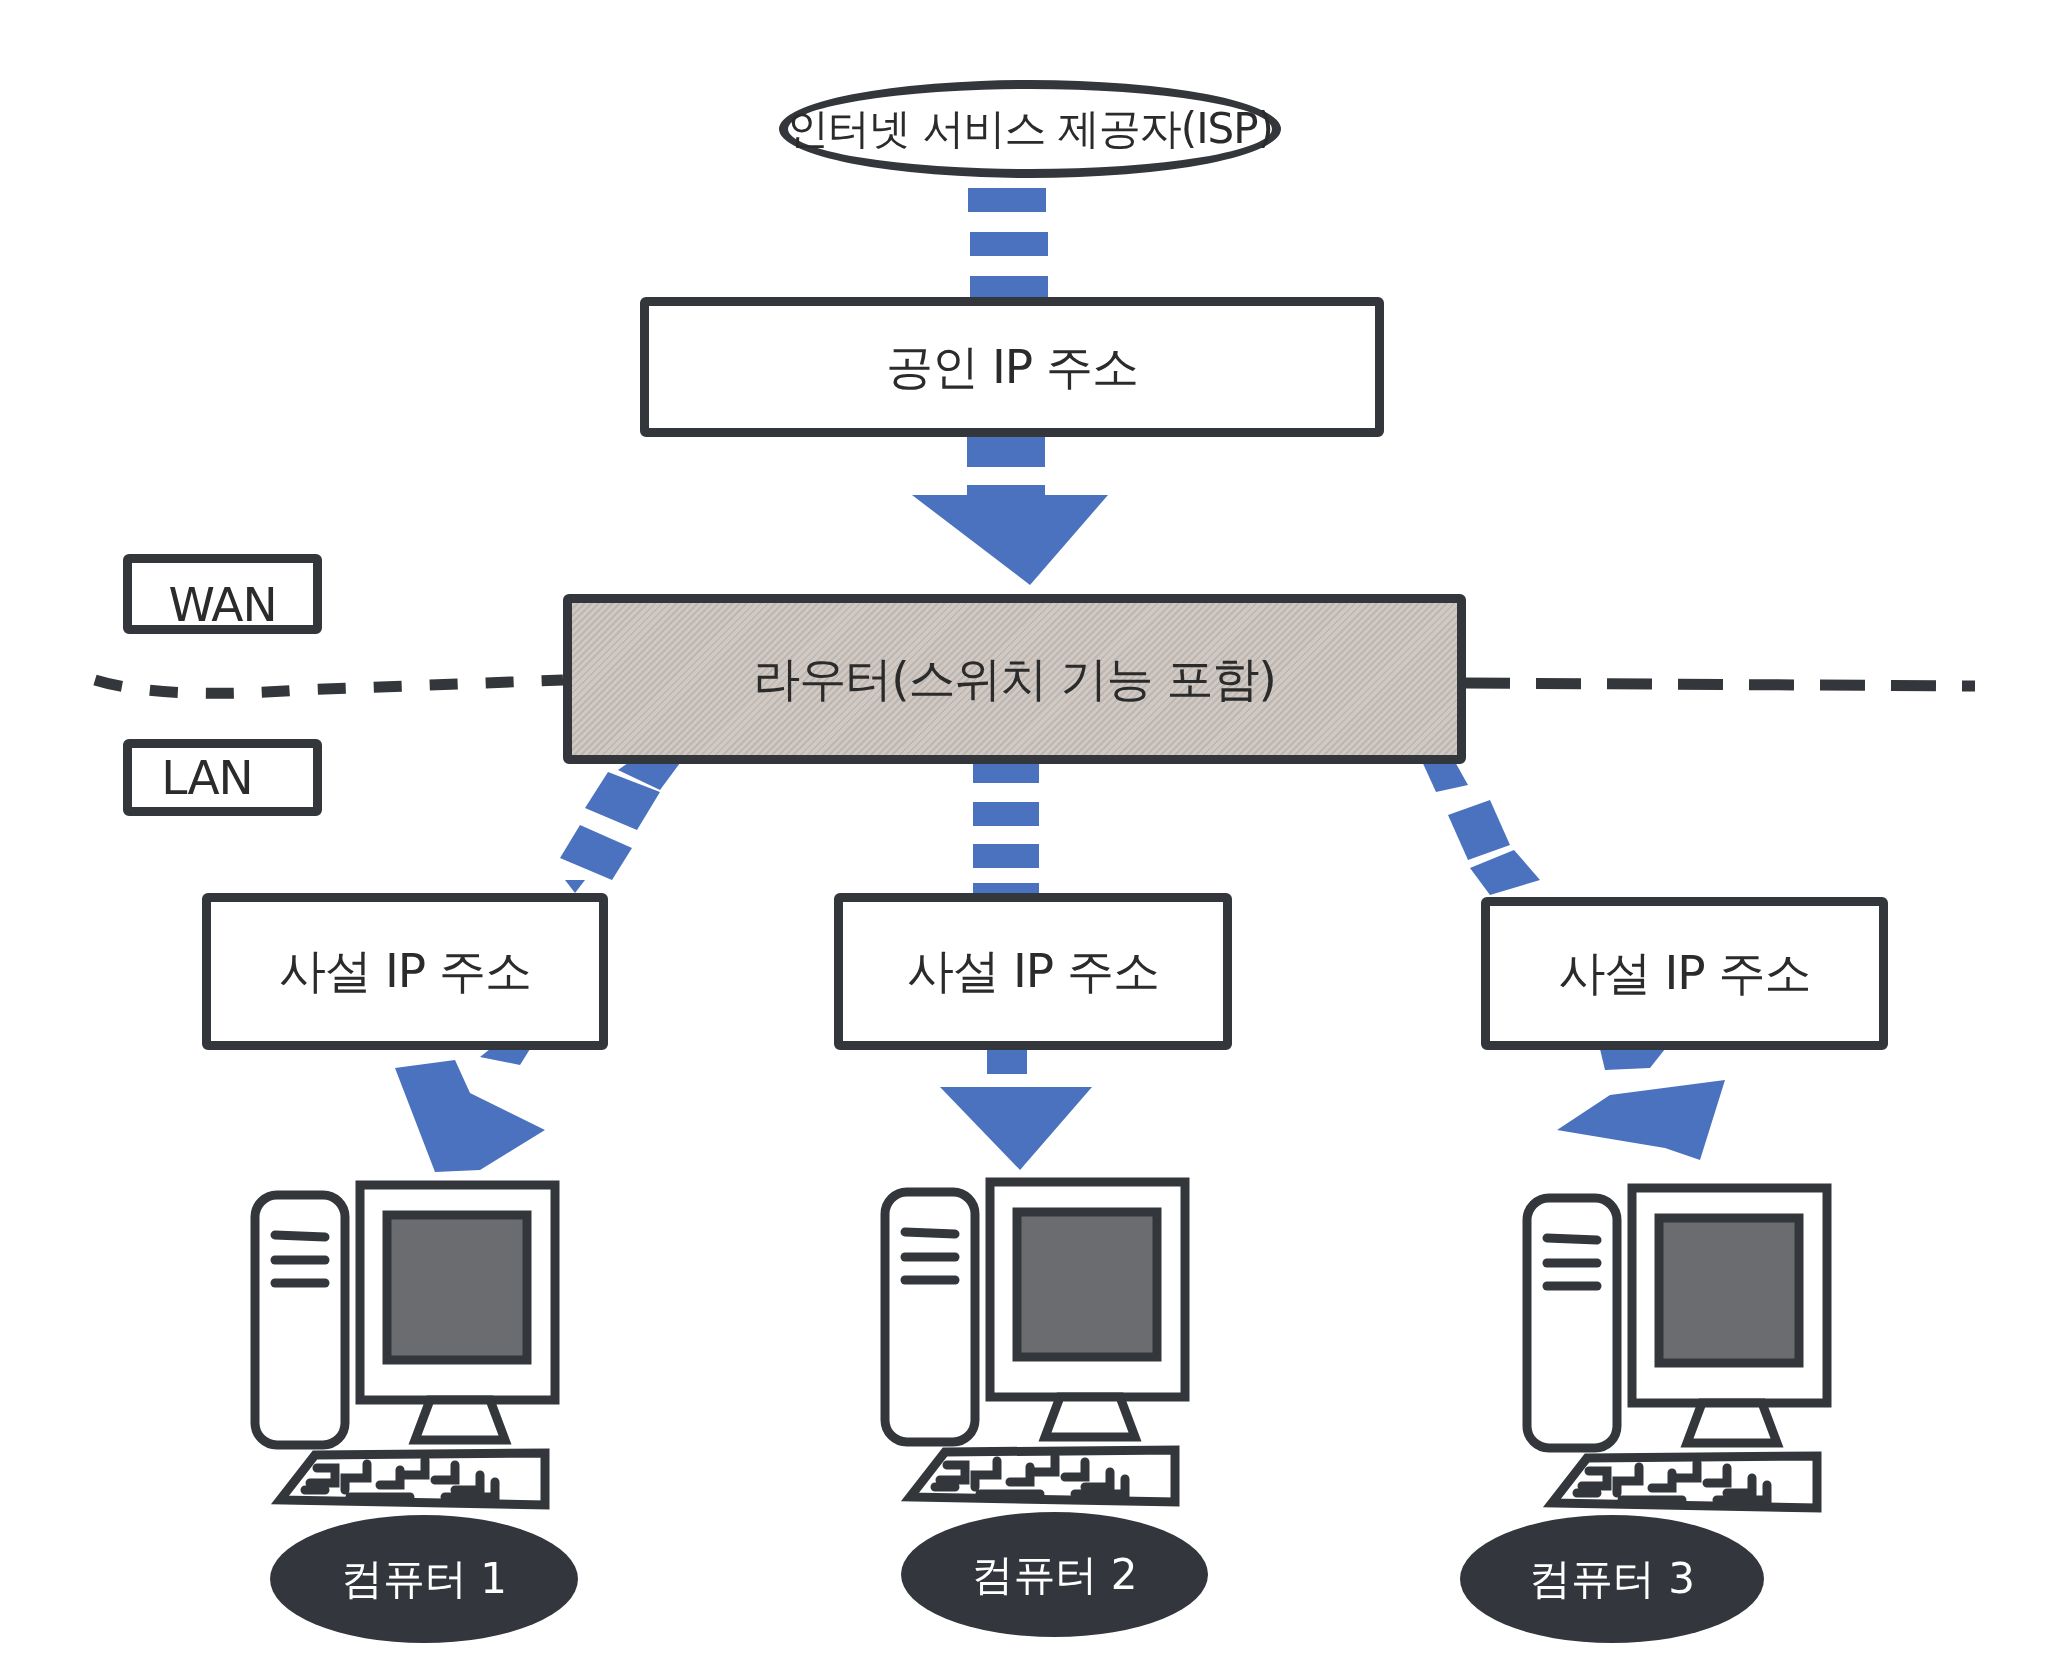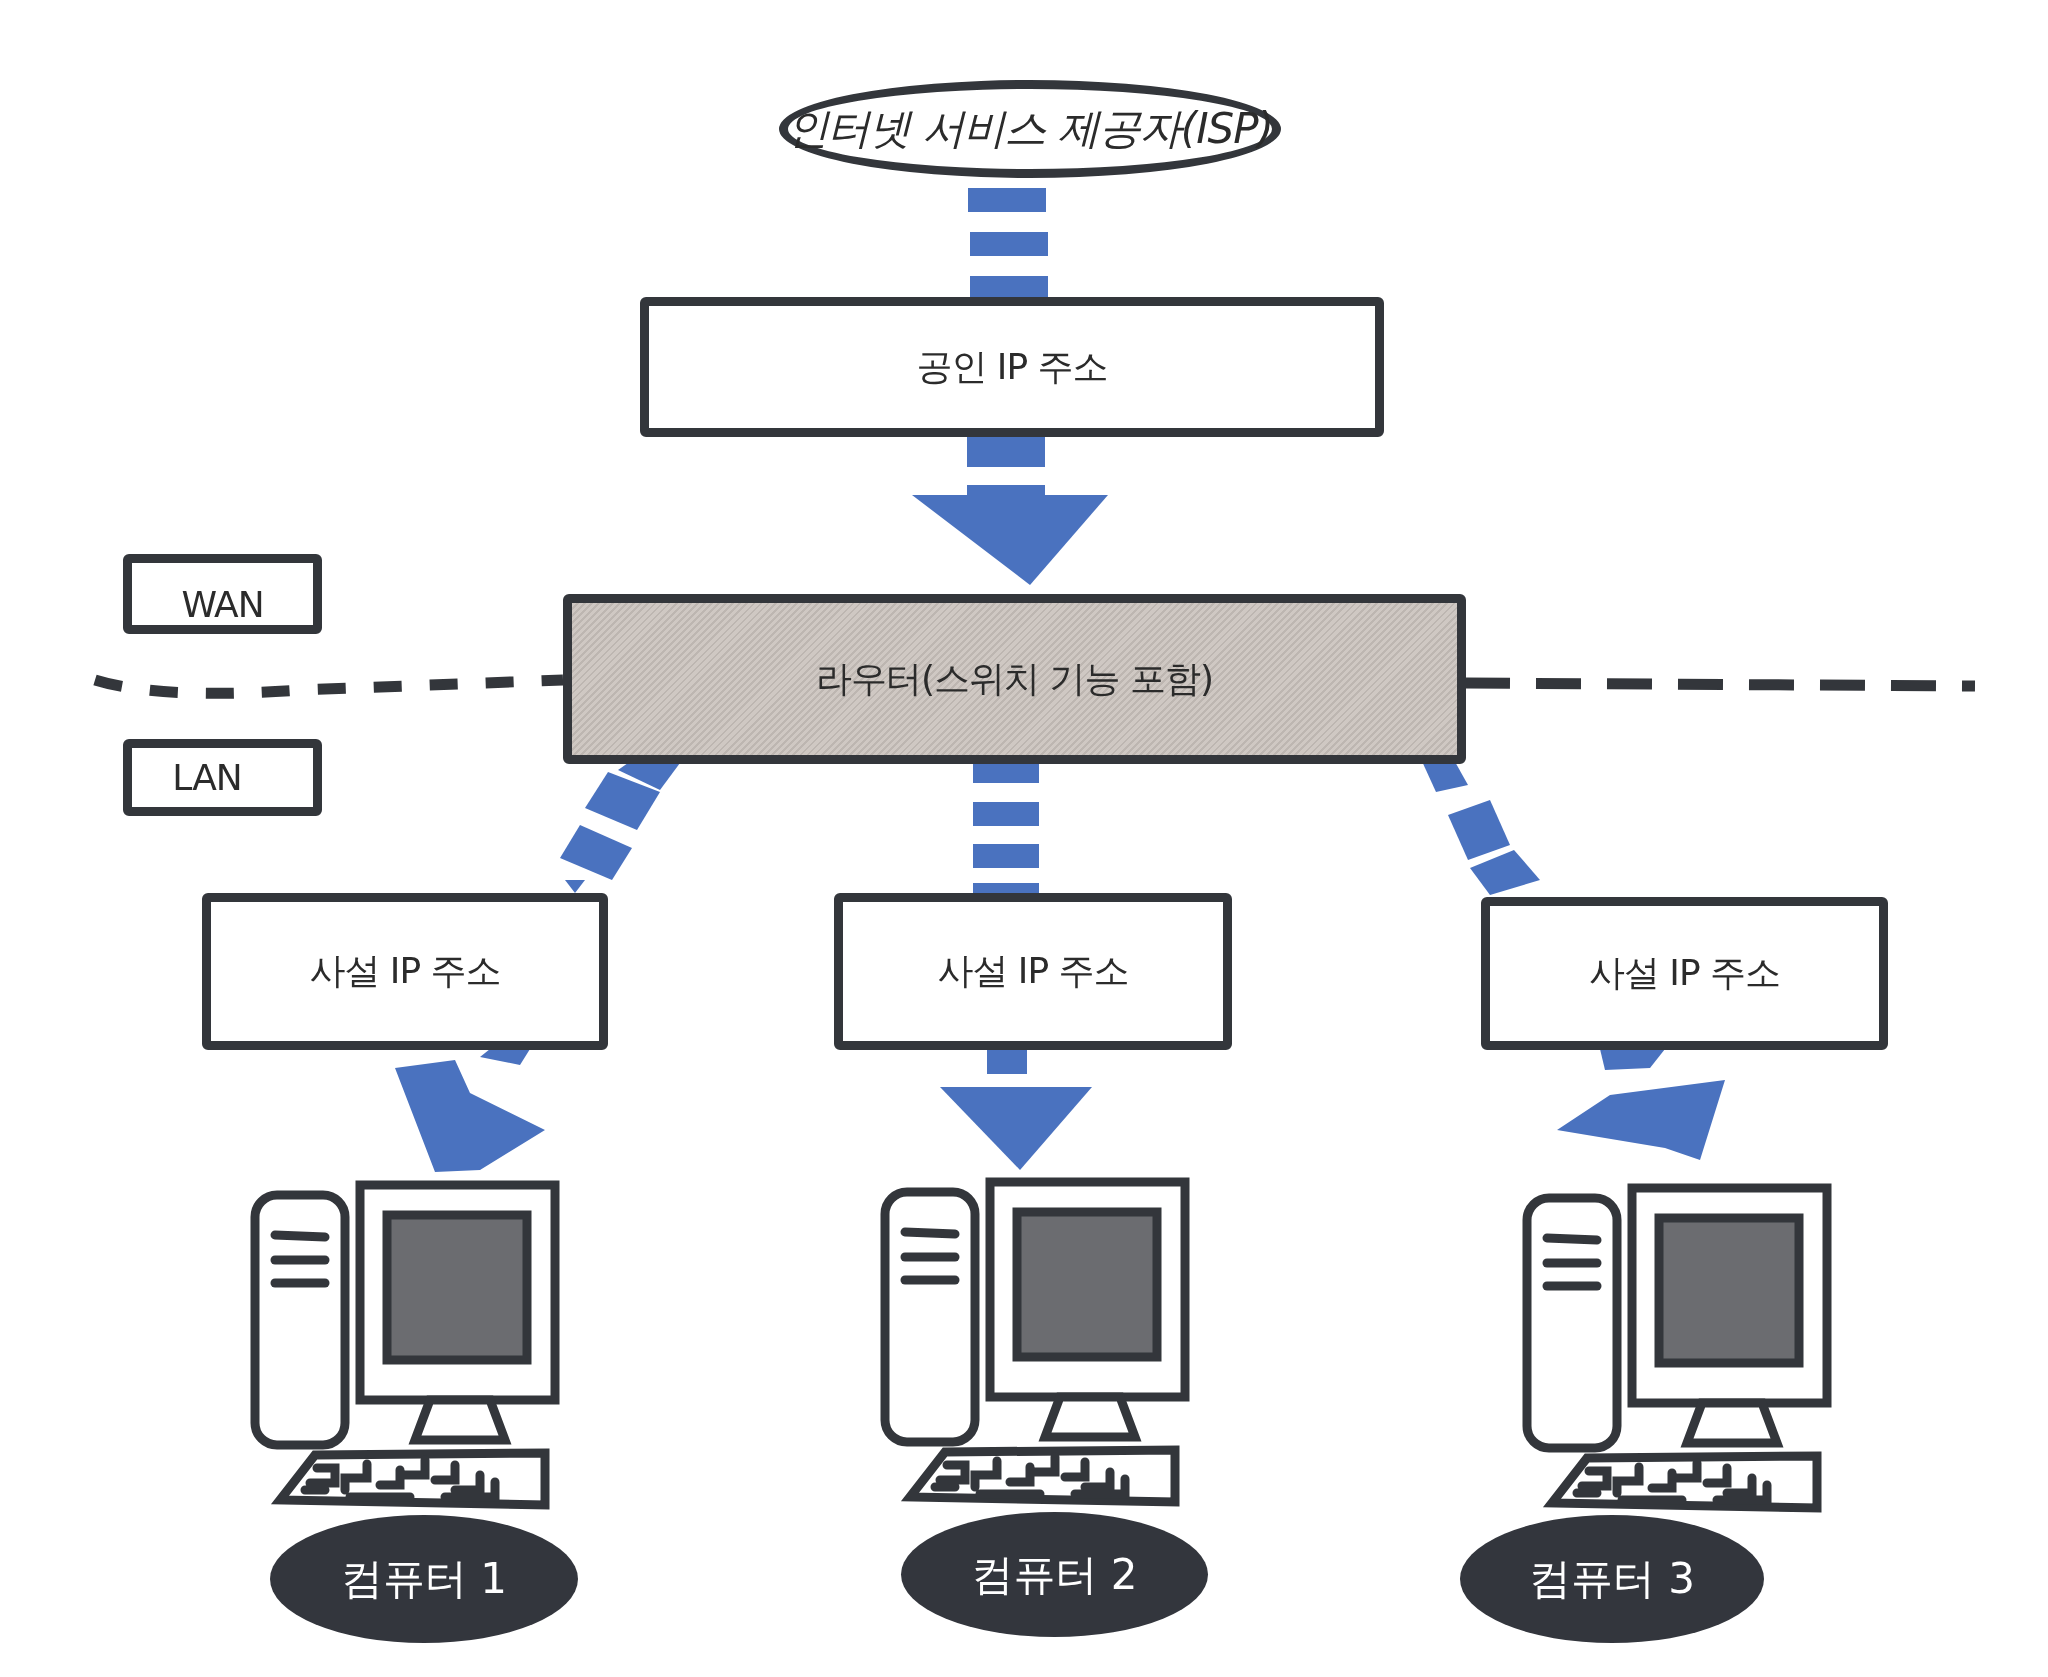--- a/index.html
+++ b/index.html
@@ -1,18 +1,18 @@
 <!DOCTYPE html>
 <html><head>
 <meta charset="utf-8">
 <style>
   html,body{margin:0;padding:0;background:#ffffff;}
   body{width:2048px;height:1677px;position:relative;overflow:hidden;font-family:"DejaVu Sans","Liberation Sans",sans-serif;}
   svg{position:absolute;left:0;top:0;}
-  .lbl{position:absolute;display:flex;align-items:center;justify-content:center;color:#2b2b2b;font-size:36px;letter-spacing:-1px;}
+  .lbl{position:absolute;display:flex;align-items:center;justify-content:center;color:#2b2b2b;font-size:47px;letter-spacing:-1px;}
   .box{position:absolute;border:9px solid #33363b;border-radius:6px;background:#fff;box-sizing:border-box;}
   .router{background:repeating-linear-gradient(135deg,#cfc8c3 0px,#cfc8c3 3px,#bdb6b1 3px,#bdb6b1 5px);}
   .pill{position:absolute;background:#33363d;border-radius:50%;color:#fff;display:flex;align-items:center;justify-content:center;font-size:42px;font-weight:normal;}
 </style>
 </head>
 <body>
 
 <svg width="2048" height="1677">
 
   <path d="M95,680 Q160,700 300,690 L563,680" stroke="#33363b" stroke-width="11" fill="none" stroke-dasharray="28,28"></path>
@@ -51,21 +51,21 @@
   <g fill="#4a72bf">
     <polygon points="1410,735 1440,735 1468,785 1436,792"></polygon>
     <polygon points="1448,815 1490,800 1510,845 1468,860"></polygon>
     <polygon points="1470,868 1514,850 1540,880 1490,895"></polygon>
     <polygon points="1600,1049 1665,1049 1650,1068 1605,1070"></polygon>
     <polygon points="1725,1080 1700,1160 1665,1148 1557,1130 1610,1095"></polygon>
   </g>
 </svg>
 
 <div style="position:absolute;left:779px;top:80px;width:502px;height:98px;border:9px solid #33363b;border-radius:50%;background:#fff;box-sizing:border-box;"></div>
-<div class="lbl" style="left:779px;top:80px;width:502px;height:98px;font-size:42px;font-style:italic;">인터넷 서비스 제공자(ISP)</div>
+<div class="lbl" style="left:779px;top:80px;width:502px;height:98px;font-size:42px;">인터넷 서비스 제공자(ISP)</div>
 
 <div class="box" style="left:640px;top:297px;width:744px;height:140px;"></div>
 <div class="lbl" style="left:640px;top:297px;width:744px;height:140px;">공인 IP 주소</div>
 
 <div class="box" style="left:123px;top:554px;width:199px;height:80px;"></div>
 <div class="lbl" style="left:123px;top:554px;width:199px;height:100px;">WAN</div>
 <div class="box" style="left:123px;top:739px;width:199px;height:77px;"></div>
 <div class="lbl" style="left:123px;top:739px;width:168px;height:77px;">LAN</div>
 
 <div class="box router" style="left:563px;top:594px;width:903px;height:170px;"></div>

